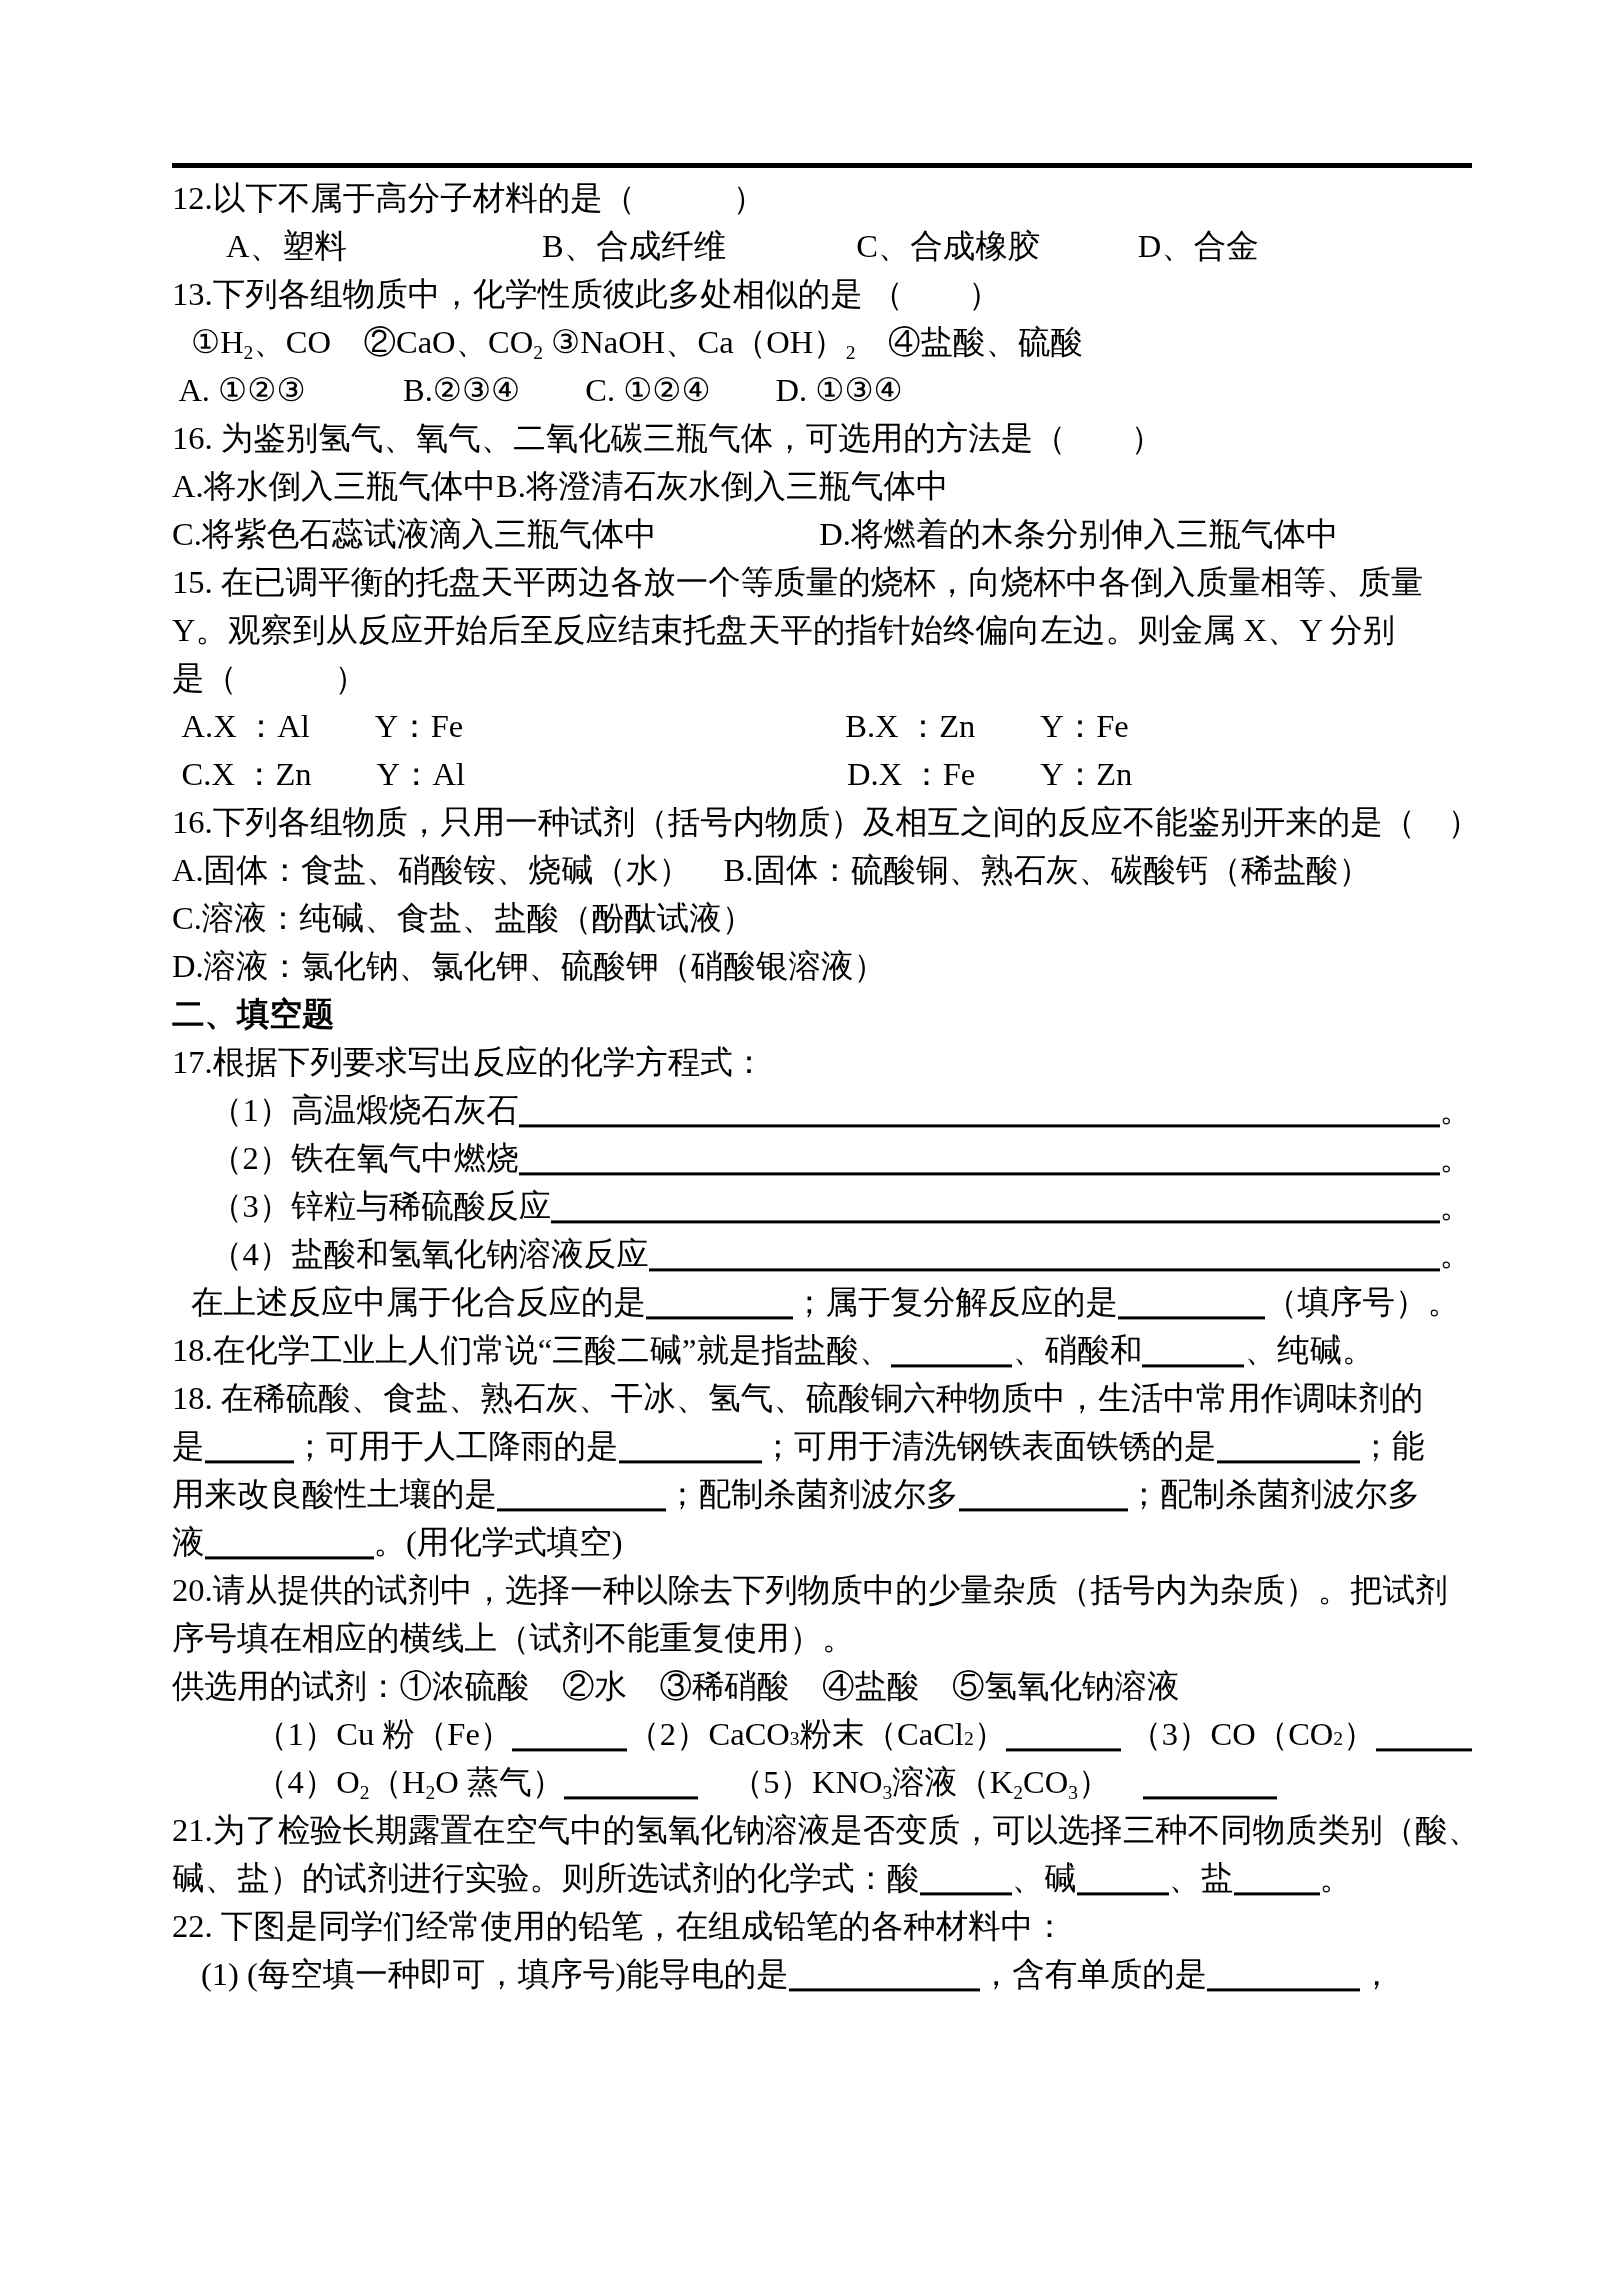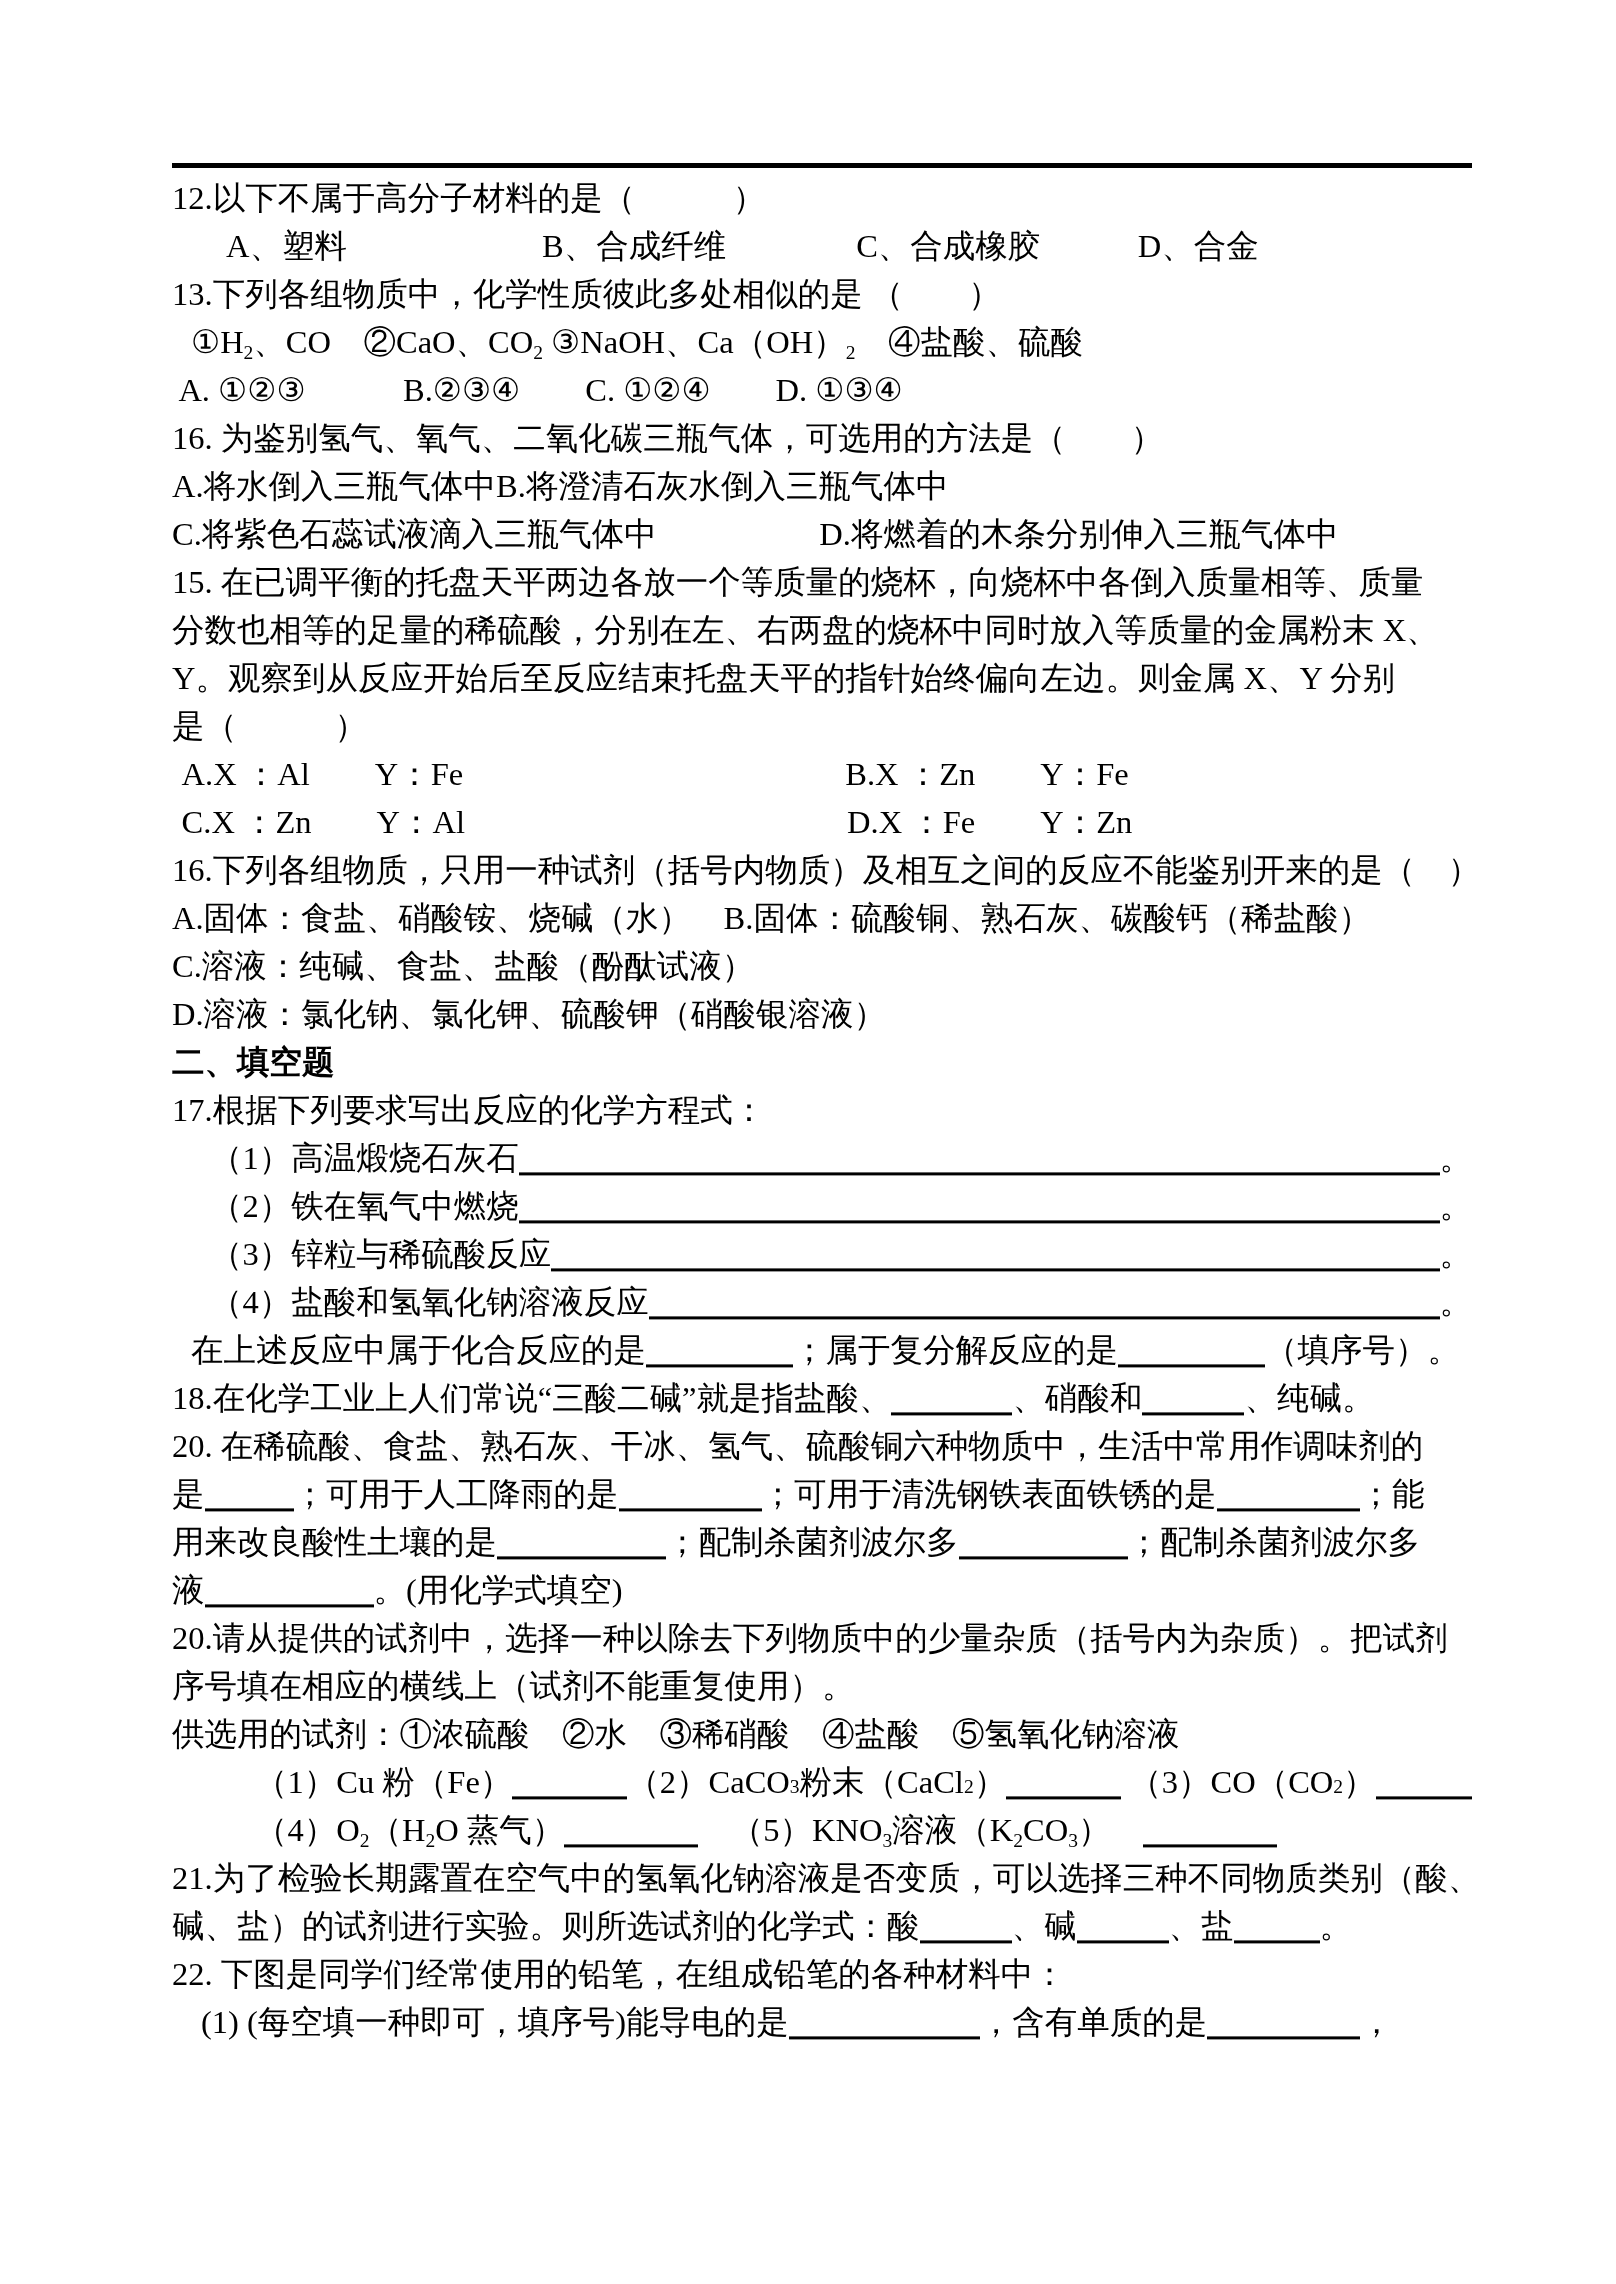--- a/index.html
+++ b/index.html
@@ -46,38 +46,37 @@
   <div>
       <div class="line"><span class="seg">12.以下不属于高分子材料的是（　　　）</span></div>
       <div class="line" style="padding-left: 54px;"><span class="seg">A、塑料　　　　　　B、合成纤维　　　　C、合成橡胶　　　D、合金</span></div>
       <div class="line"><span class="seg">13.下列各组物质中，化学性质彼此多处相似的是 （　　）</span></div>
       <div class="line" style="padding-left: 19px;"><span class="seg">①H</span><span class="sub">2</span><span class="seg">、CO　②CaO、CO</span><span class="sub">2</span><span class="seg"> ③NaOH、Ca（OH）</span><span class="sub">2</span><span class="seg">　④盐酸、硫酸</span></div>
       <div class="line" style="padding-left: 6.4px;"><span class="seg">A. ①②③　　　B.②③④　　C. ①②④　　D. ①③④</span></div>
       <div class="line"><span class="seg">16. 为鉴别氢气、氧气、二氧化碳三瓶气体，可选用的方法是（　　）</span></div>
       <div class="line"><span class="seg">A.将水倒入三瓶气体中B.将澄清石灰水倒入三瓶气体中</span></div>
       <div class="line"><span class="seg">C.将紫色石蕊试液滴入三瓶气体中　　　　　D.将燃着的木条分别伸入三瓶气体中</span></div>
       <div class="line"><span class="seg">15. 在已调平衡的托盘天平两边各放一个等质量的烧杯，向烧杯中各倒入质量相等、质量</span></div>
-      <div class="line"><span class="seg">分数也相等的足量的稀硫酸，分别在左、右两盘的烧杯中同时放入等质量的金属粉末 X、</span></div>
       <div class="line"><span class="seg">Y。观察到从反应开始后至反应结束托盘天平的指针始终偏向左边。则金属 X、Y 分别</span></div>
       <div class="line"><span class="seg">是（　　　）</span></div>
       <div class="line" style="padding-left: 9.6px;"><span class="seg">A.X ：Al　　Y：Fe</span><span class="gapseg" style="width: 382px;"></span><span class="seg">B.X ：Zn　　Y：Fe</span></div>
       <div class="line" style="padding-left: 9.6px;"><span class="seg">C.X ：Zn　　Y：Al</span><span class="gapseg" style="width: 382px;"></span><span class="seg">D.X ：Fe　　Y：Zn</span></div>
       <div class="line"><span class="seg">16.下列各组物质，只用一种试剂（括号内物质）及相互之间的反应不能鉴别开来的是（　）</span></div>
       <div class="line"><span class="seg">A.固体：食盐、硝酸铵、烧碱（水）　B.固体：硫酸铜、熟石灰、碳酸钙（稀盐酸）</span></div>
       <div class="line"><span class="seg">C.溶液：纯碱、食盐、盐酸（酚酞试液）</span></div>
       <div class="line"><span class="seg">D.溶液：氯化钠、氯化钾、硫酸钾（硝酸银溶液）</span></div>
       <div class="line heading"><span class="seg">二、填空题</span></div>
       <div class="line"><span class="seg">17.根据下列要求写出反应的化学方程式：</span></div>
       <div class="line flex" style="padding-left: 38px;"><span class="seg">（1）高温煅烧石灰石</span><span class="blank fill"></span><span class="seg">。</span></div>
       <div class="line flex" style="padding-left: 38px;"><span class="seg">（2）铁在氧气中燃烧</span><span class="blank fill"></span><span class="seg">。</span></div>
       <div class="line flex" style="padding-left: 38px;"><span class="seg">（3）锌粒与稀硫酸反应</span><span class="blank fill"></span><span class="seg">。</span></div>
       <div class="line flex" style="padding-left: 38px;"><span class="seg">（4）盐酸和氢氧化钠溶液反应</span><span class="blank fill"></span><span class="seg">。</span></div>
       <div class="line" style="padding-left: 19px;"><span class="seg">在上述反应中属于化合反应的是</span><span class="blank" style="width: 147px;"></span><span class="seg">；属于复分解反应的是</span><span class="blank" style="width: 147px;"></span><span class="seg">（填序号）。</span></div>
       <div class="line"><span class="seg">18.在化学工业上人们常说“三酸二碱”就是指盐酸、</span><span class="blank" style="width: 121px;"></span><span class="seg">、硝酸和</span><span class="blank" style="width: 102px;"></span><span class="seg">、纯碱。</span></div>
-      <div class="line"><span class="seg">20. 在稀硫酸、食盐、熟石灰、干冰、氢气、硫酸铜六种物质中，生活中常用作调味剂的</span></div>
+      <div class="line"><span class="seg">18. 在稀硫酸、食盐、熟石灰、干冰、氢气、硫酸铜六种物质中，生活中常用作调味剂的</span></div>
       <div class="line"><span class="seg">是</span><span class="blank" style="width: 89px;"></span><span class="seg">；可用于人工降雨的是</span><span class="blank" style="width: 143px;"></span><span class="seg">；可用于清洗钢铁表面铁锈的是</span><span class="blank" style="width: 143px;"></span><span class="seg">；能</span></div>
       <div class="line"><span class="seg">用来改良酸性土壤的是</span><span class="blank" style="width: 169px;"></span><span class="seg">；配制杀菌剂波尔多</span><span class="blank" style="width: 169px;"></span><span class="seg">；配制杀菌剂波尔多</span></div>
       <div class="line"><span class="seg">液</span><span class="blank" style="width: 169px;"></span><span class="seg">。(用化学式填空)</span></div>
       <div class="line"><span class="seg">20.请从提供的试剂中，选择一种以除去下列物质中的少量杂质（括号内为杂质）。把试剂</span></div>
       <div class="line"><span class="seg">序号填在相应的横线上（试剂不能重复使用）。</span></div>
       <div class="line"><span class="seg">供选用的试剂：①浓硫酸　②水　③稀硝酸　④盐酸　⑤氢氧化钠溶液</span></div>
       <div class="line flex" style="padding-left: 83px;"><span class="seg">（1）Cu 粉（Fe）</span><span class="blank" style="width: 115px;"></span><span class="seg">（2）CaCO</span><span class="sub">3</span><span class="seg">粉末（CaCl</span><span class="sub">2</span><span class="seg">）</span><span class="blank" style="width: 115px;"></span><span class="seg"> （3）CO（CO</span><span class="sub">2</span><span class="seg">）</span><span class="blank fill"></span></div>
       <div class="line" style="padding-left: 83px;"><span class="seg">（4）O</span><span class="sub">2</span><span class="seg">（H</span><span class="sub">2</span><span class="seg">O 蒸气）</span><span class="blank" style="width: 134px;"></span><span class="seg">　（5）KNO</span><span class="sub">3</span><span class="seg">溶液（K</span><span class="sub">2</span><span class="seg">CO</span><span class="sub">3</span><span class="seg">）　</span><span class="blank" style="width: 134px;"></span></div>
       <div class="line"><span class="seg">21.为了检验长期露置在空气中的氢氧化钠溶液是否变质，可以选择三种不同物质类别（酸、</span></div>
       <div class="line"><span class="seg">碱、盐）的试剂进行实验。则所选试剂的化学式：酸</span><span class="blank" style="width: 92px;"></span><span class="seg">、碱</span><span class="blank" style="width: 92px;"></span><span class="seg">、盐</span><span class="blank" style="width: 86px;"></span><span class="seg">。</span></div>

